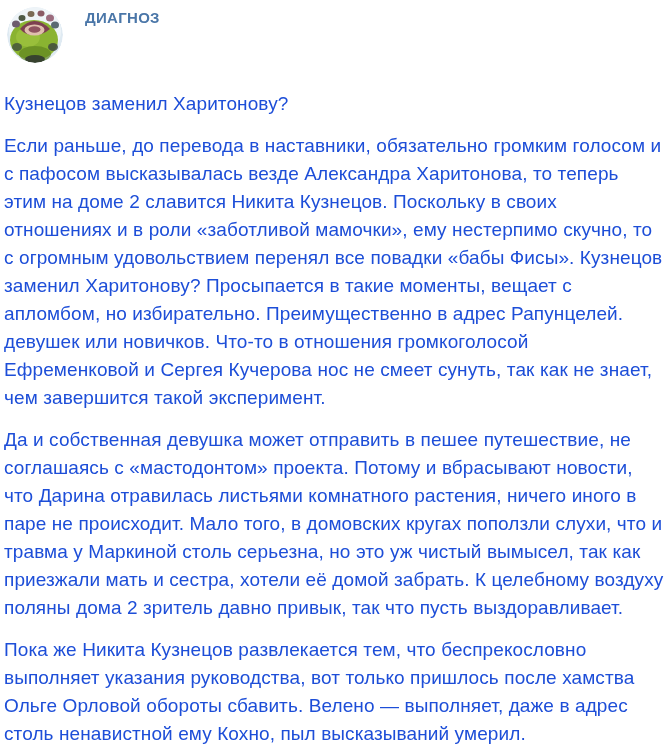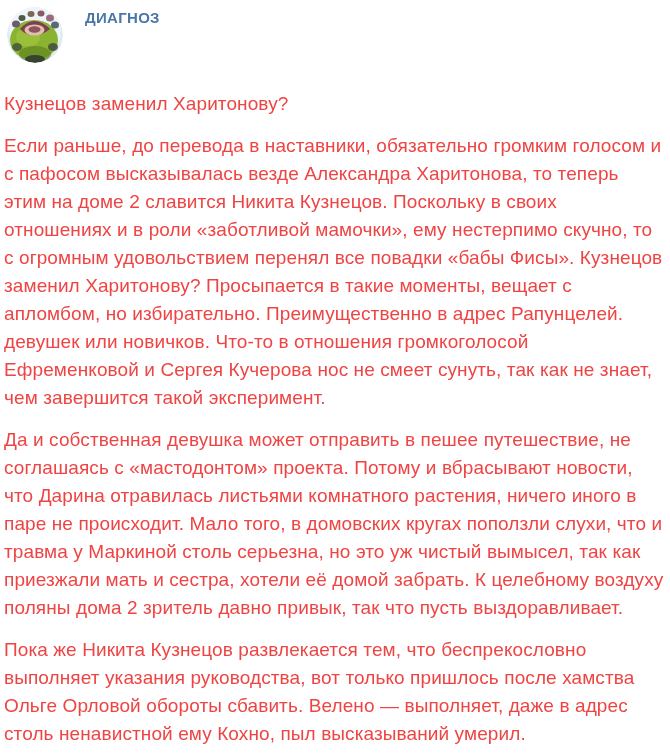--- a/index.html
+++ b/index.html
@@ -35,21 +35,21 @@
     margin: 2px 0 0 22px;
     font-size: 15px;
     font-weight: bold;
     color: #4a76a8;
     letter-spacing: 0.3px;
     cursor: pointer;
   }
   .post-text {
     margin-top: 21px;
     padding-left: 1px;
-    color: #ef4444;
+    color: #1d4ed8;
     font-size: 19px;
     line-height: 28px;
     letter-spacing: 0.1px;
   }
   .post-text p {
     margin: 0 0 14px 0;
   }
   .post-text p:last-child {
     margin-bottom: 3px;
   }

